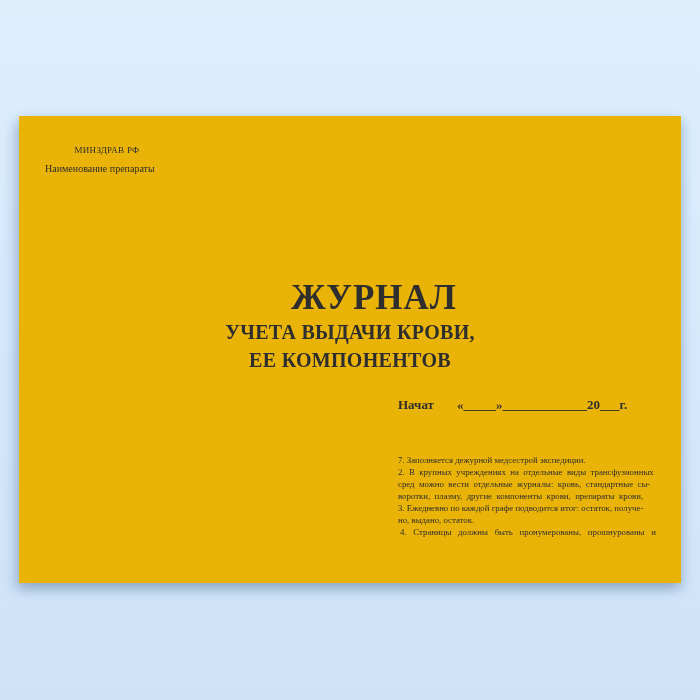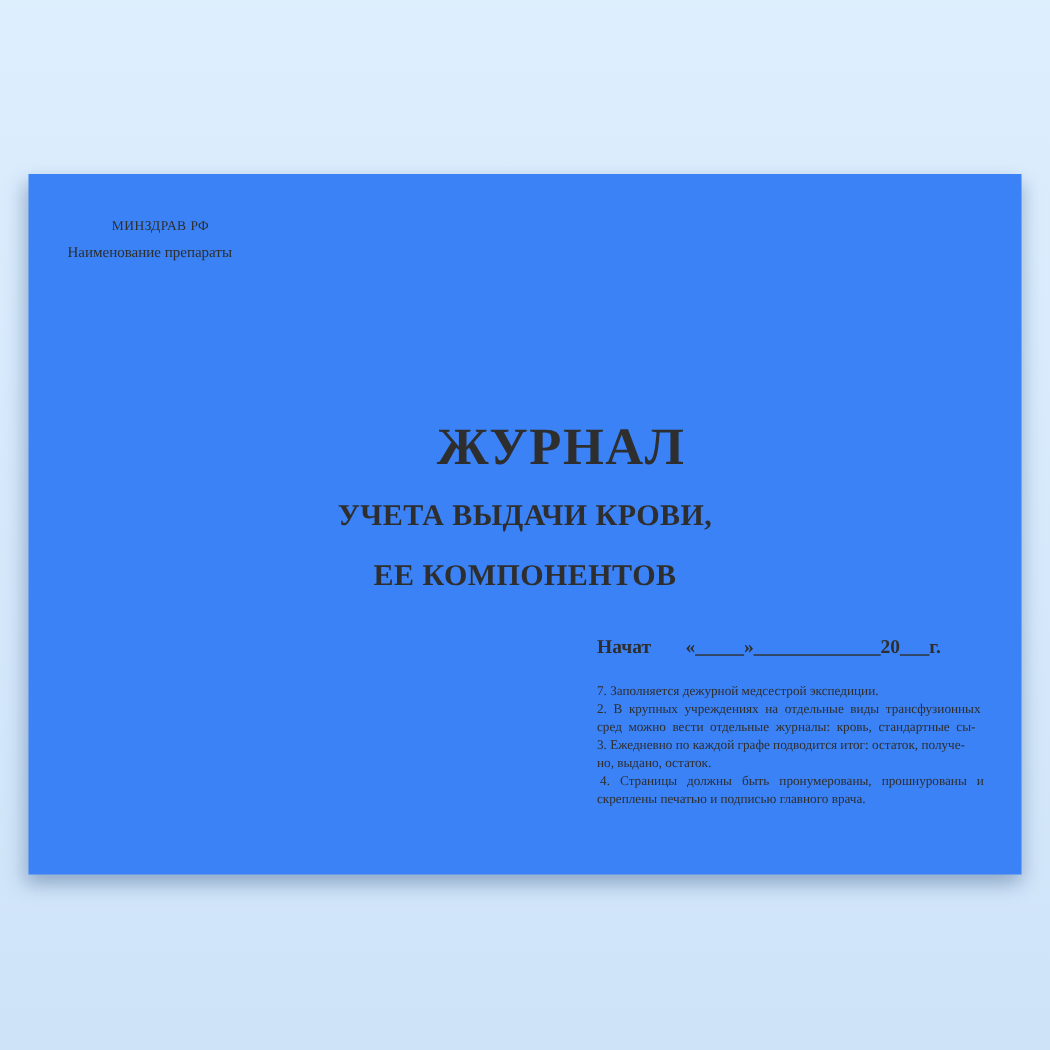--- a/index.html
+++ b/index.html
@@ -3,34 +3,34 @@
 <meta charset="utf-8">
 <style>
   html,body{margin:0;padding:0;}
   body{
     width:700px;height:700px;overflow:hidden;position:relative;
     background:linear-gradient(180deg,#ddeefd 0%,#d7eafc 45%,#cfe3f8 100%);
     font-family:"Liberation Serif","DejaVu Serif",serif;
   }
   .paper{
     position:absolute;left:19px;top:116px;width:662px;height:467px;
-    background:#3b82f6;color:#2e2e2e;
+    background:#eab308;color:#2e2e2e;
     box-shadow:-4px 6px 12px rgba(100,130,170,0.45), 3px 5px 10px rgba(110,140,175,0.30);
   }
   
   .org{position:absolute;left:26px;top:28px;width:124px;}
   .org-ministry{font-size:9px;text-align:center;letter-spacing:0.3px;line-height:12px;}
   .org-institution{font-size:10px;text-align:left;margin-top:7px;line-height:12px;white-space:nowrap;}
   
   .title-wrap{position:absolute;top:163px;left:0;width:100%;text-align:center;}
   .title-main{font-size:35px;font-weight:bold;line-height:37px;letter-spacing:1px;padding-left:48px;}
-  .title-sub{font-size:20px;font-weight:bold;line-height:23px;letter-spacing:0.3px;margin-top:17px;}
+  .title-sub{font-size:20px;font-weight:bold;line-height:23px;letter-spacing:0.3px;margin-top:5px;}
   
   .dates{position:absolute;left:379px;top:276px;font-weight:bold;font-size:13px;}
-  .date-row{height:25px;line-height:25px;white-space:nowrap;margin-top:26px;}
+  .date-row{height:25px;line-height:25px;white-space:nowrap;}
   .date-label{display:inline-block;width:59px;}
   
   .notes{position:absolute;left:379px;top:338px;width:260px;font-size:8.8px;line-height:12px;}
   .nl{white-space:nowrap;}
   .js1{word-spacing:2.2px;}
   .js2{word-spacing:4.5px;text-align:center;}
 </style>
 </head>
 <body>
 
@@ -50,19 +50,19 @@
   <div class="dates">
     <div class="date-row">
       <span class="date-label">Начат</span><span>«_____»_____________20___г.</span>
     </div>
   </div>
 
   <div class="notes">
     <div class="nl">7. Заполняется дежурной медсестрой экспедиции.</div>
     <div class="nl js1">2. В крупных учреждениях на отдельные виды трансфузионных</div>
     <div class="nl js1">сред можно вести отдельные журналы: кровь, стандартные сы-</div>
+    <div class="nl js1">воротки, плазму, другие компоненты крови, препараты крови,</div>
     <div class="nl">3. Ежедневно по каждой графе подводится итог: остаток, получе-</div>
     <div class="nl">но, выдано, остаток.</div>
     <div class="nl js2">4. Страницы должны быть пронумерованы, прошнурованы и</div>
-    <div class="nl">скреплены печатью и подписью главного врача.</div>
   </div>
 
 </div>
 
 </body></html>

